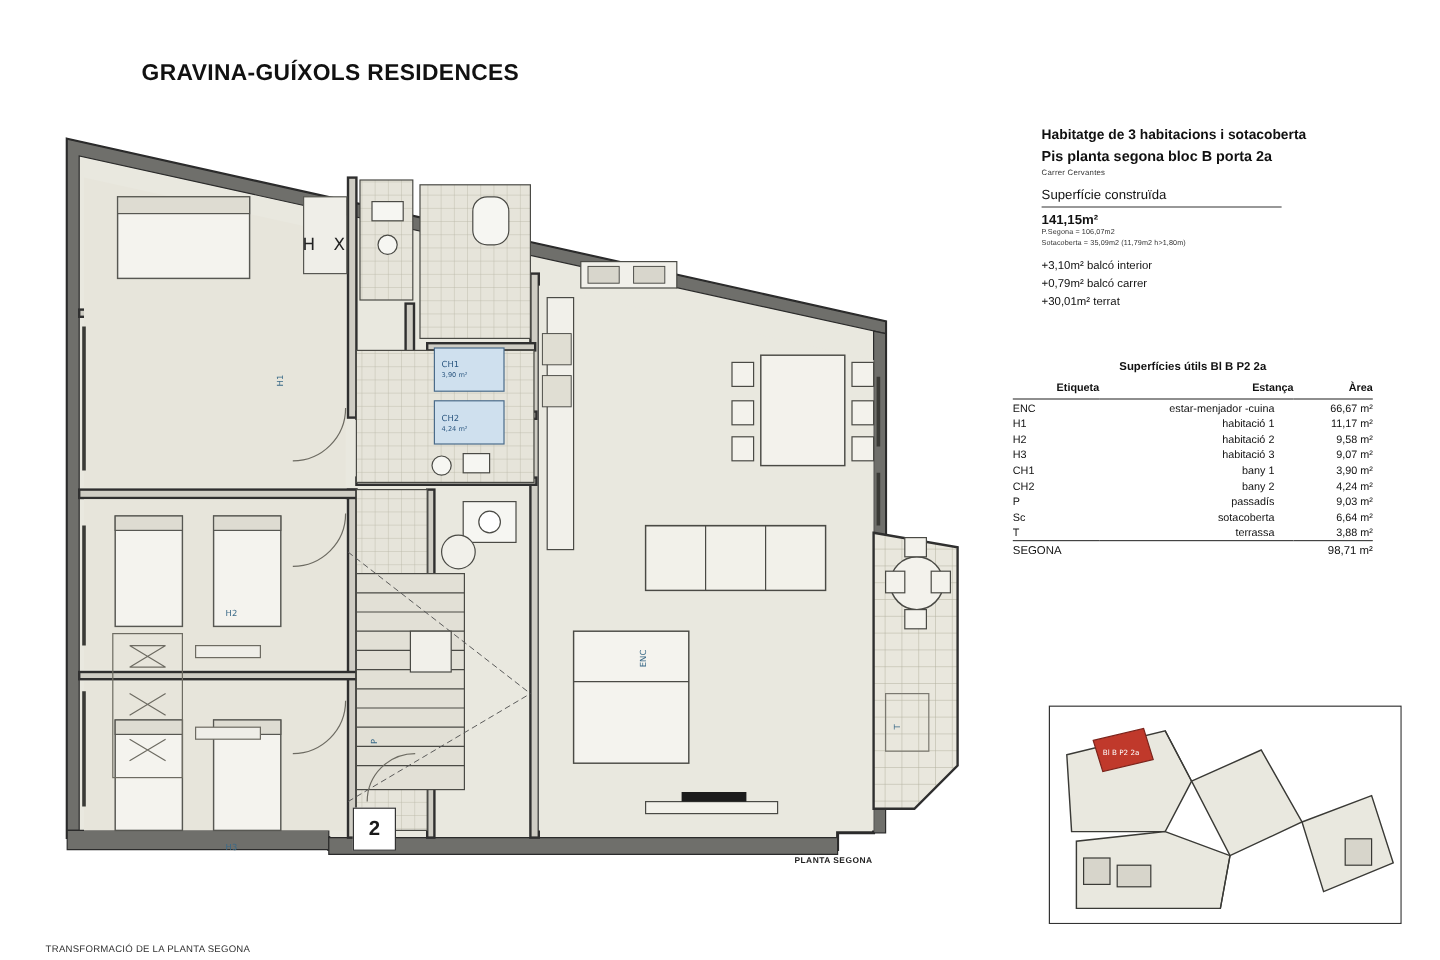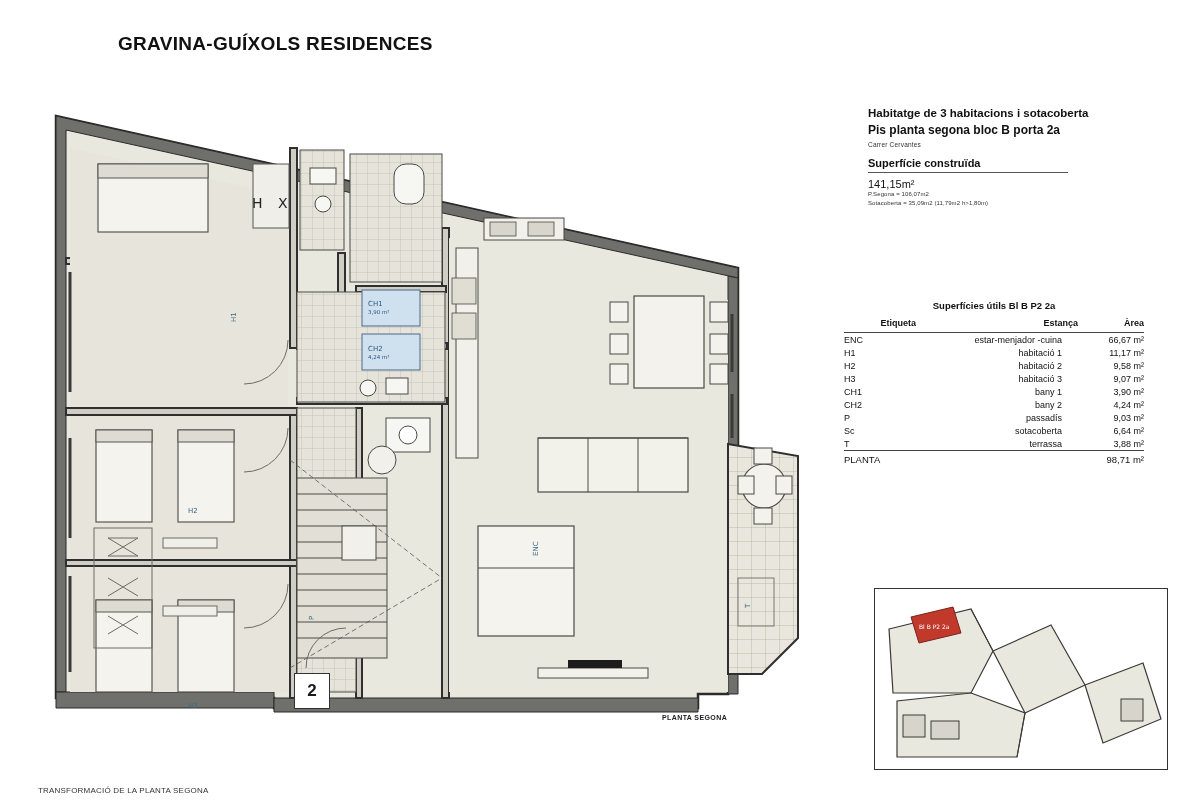--- a/index.html
+++ b/index.html
@@ -1,32 +1,32 @@
 <!DOCTYPE html>
 <html><head>
 <meta charset="utf-8">
 <style>
   html,body{margin:0;padding:0;background:#ffffff;}
   body{width:1200px;height:800px;overflow:hidden;font-family:"Liberation Sans",sans-serif;color:#1a1a1a;}
   #sheet{position:relative;width:1200px;height:800px;background:#fff;}
 
-  .title{position:absolute;left:118px;top:33px;font-size:19px;font-weight:bold;letter-spacing:.3px;color:#111;}
+  .title{position:absolute;left:118px;top:51px;font-size:19px;font-weight:bold;letter-spacing:.3px;color:#111;}
 
   
   #plan{position:absolute;left:38px;top:108px;width:780px;height:620px;}
   .outline{position:absolute;left:0;top:0;width:780px;height:620px;}
 
   
   #info{position:absolute;left:868px;top:105px;width:300px;}
   .info-l1{font-size:11.5px;font-weight:bold;color:#111;line-height:1.45;}
   .info-l2{font-size:12px;font-weight:bold;color:#111;line-height:1.45;}
   .info-small{font-size:6.5px;color:#333;margin-top:2px;letter-spacing:.2px;}
-  .sup-head{font-size:11px;font-weight:bold;margin-top:9px;color:#111;}
+  .sup-head{font-size:11px;font-weight:normal;margin-top:9px;color:#111;}
   .rule{height:1px;background:#555;margin:3px 0 5px 0;width:200px;}
-  .area-big{font-size:11px;font-weight:normal;color:#111;}
+  .area-big{font-size:11px;font-weight:bold;color:#111;}
   .area-sub{font-size:6px;color:#333;line-height:1.5;letter-spacing:.1px;}
   .bullets{margin-top:7px;font-size:9.5px;line-height:1.55;color:#111;}
 
   
   #tbl{position:absolute;left:844px;top:300px;width:300px;font-size:9px;color:#111;}
   #tbl .tcap{text-align:center;font-weight:bold;font-size:9.5px;margin-bottom:5px;}
   #tbl table{border-collapse:collapse;width:300px;}
   #tbl th{font-weight:bold;font-size:9px;padding:2px 0 4px 0;border-bottom:1px solid #444;}
   #tbl th.c1{text-align:right;width:72px;margin-left:15px;}
   #tbl th.c2{text-align:right;}
@@ -226,20 +226,25 @@
     <div class="info-l1">Habitatge de 3 habitacions i sotacoberta</div>
     <div class="info-l2">Pis planta segona bloc B porta 2a</div>
     <div class="info-small">Carrer Cervantes</div>
 
     <div class="sup-head">Superfície construïda</div>
     <div class="rule"></div>
     <div class="area-big">141,15m²</div>
     <div class="area-sub">P.Segona = 106,07m2</div>
     <div class="area-sub">Sotacoberta = 35,09m2 (11,79m2 h&gt;1,80m)</div>
 
+    <div class="bullets">
+      <div>+3,10m² balcó interior</div>
+      <div>+0,79m² balcó carrer</div>
+      <div>+30,01m² terrat</div>
+    </div>
   </div>
 
   <div id="tbl">
     <div class="tcap">Superfícies útils Bl B P2 2a</div>
     <table>
       <thead>
         <tr>
           <th class="c1">Etiqueta</th>
           <th class="c2">Estança</th>
           <th class="c3">Àrea</th>
@@ -285,21 +290,21 @@
           <td class="c1">Sc</td>
           <td class="c2">sotacoberta</td>
           <td class="c3">6,64 m²</td>
         </tr>
         <tr>
           <td class="c1">T</td>
           <td class="c2">terrassa</td>
           <td class="c3">3,88 m²</td>
         </tr>
         <tr class="total">
-          <td class="c1">PLANTA</td>
+          <td class="c1">SEGONA</td>
           <td class="c2"></td>
           <td class="c3">98,71 m²</td>
         </tr>
       </tbody>
     </table>
   </div>
 
   <div id="keyplan">
     <svg viewBox="0 0 292 180" width="292" height="180" xmlns="http://www.w3.org/2000/svg">
       <rect x="0" y="0" width="292" height="180" fill="#fff"></rect>

